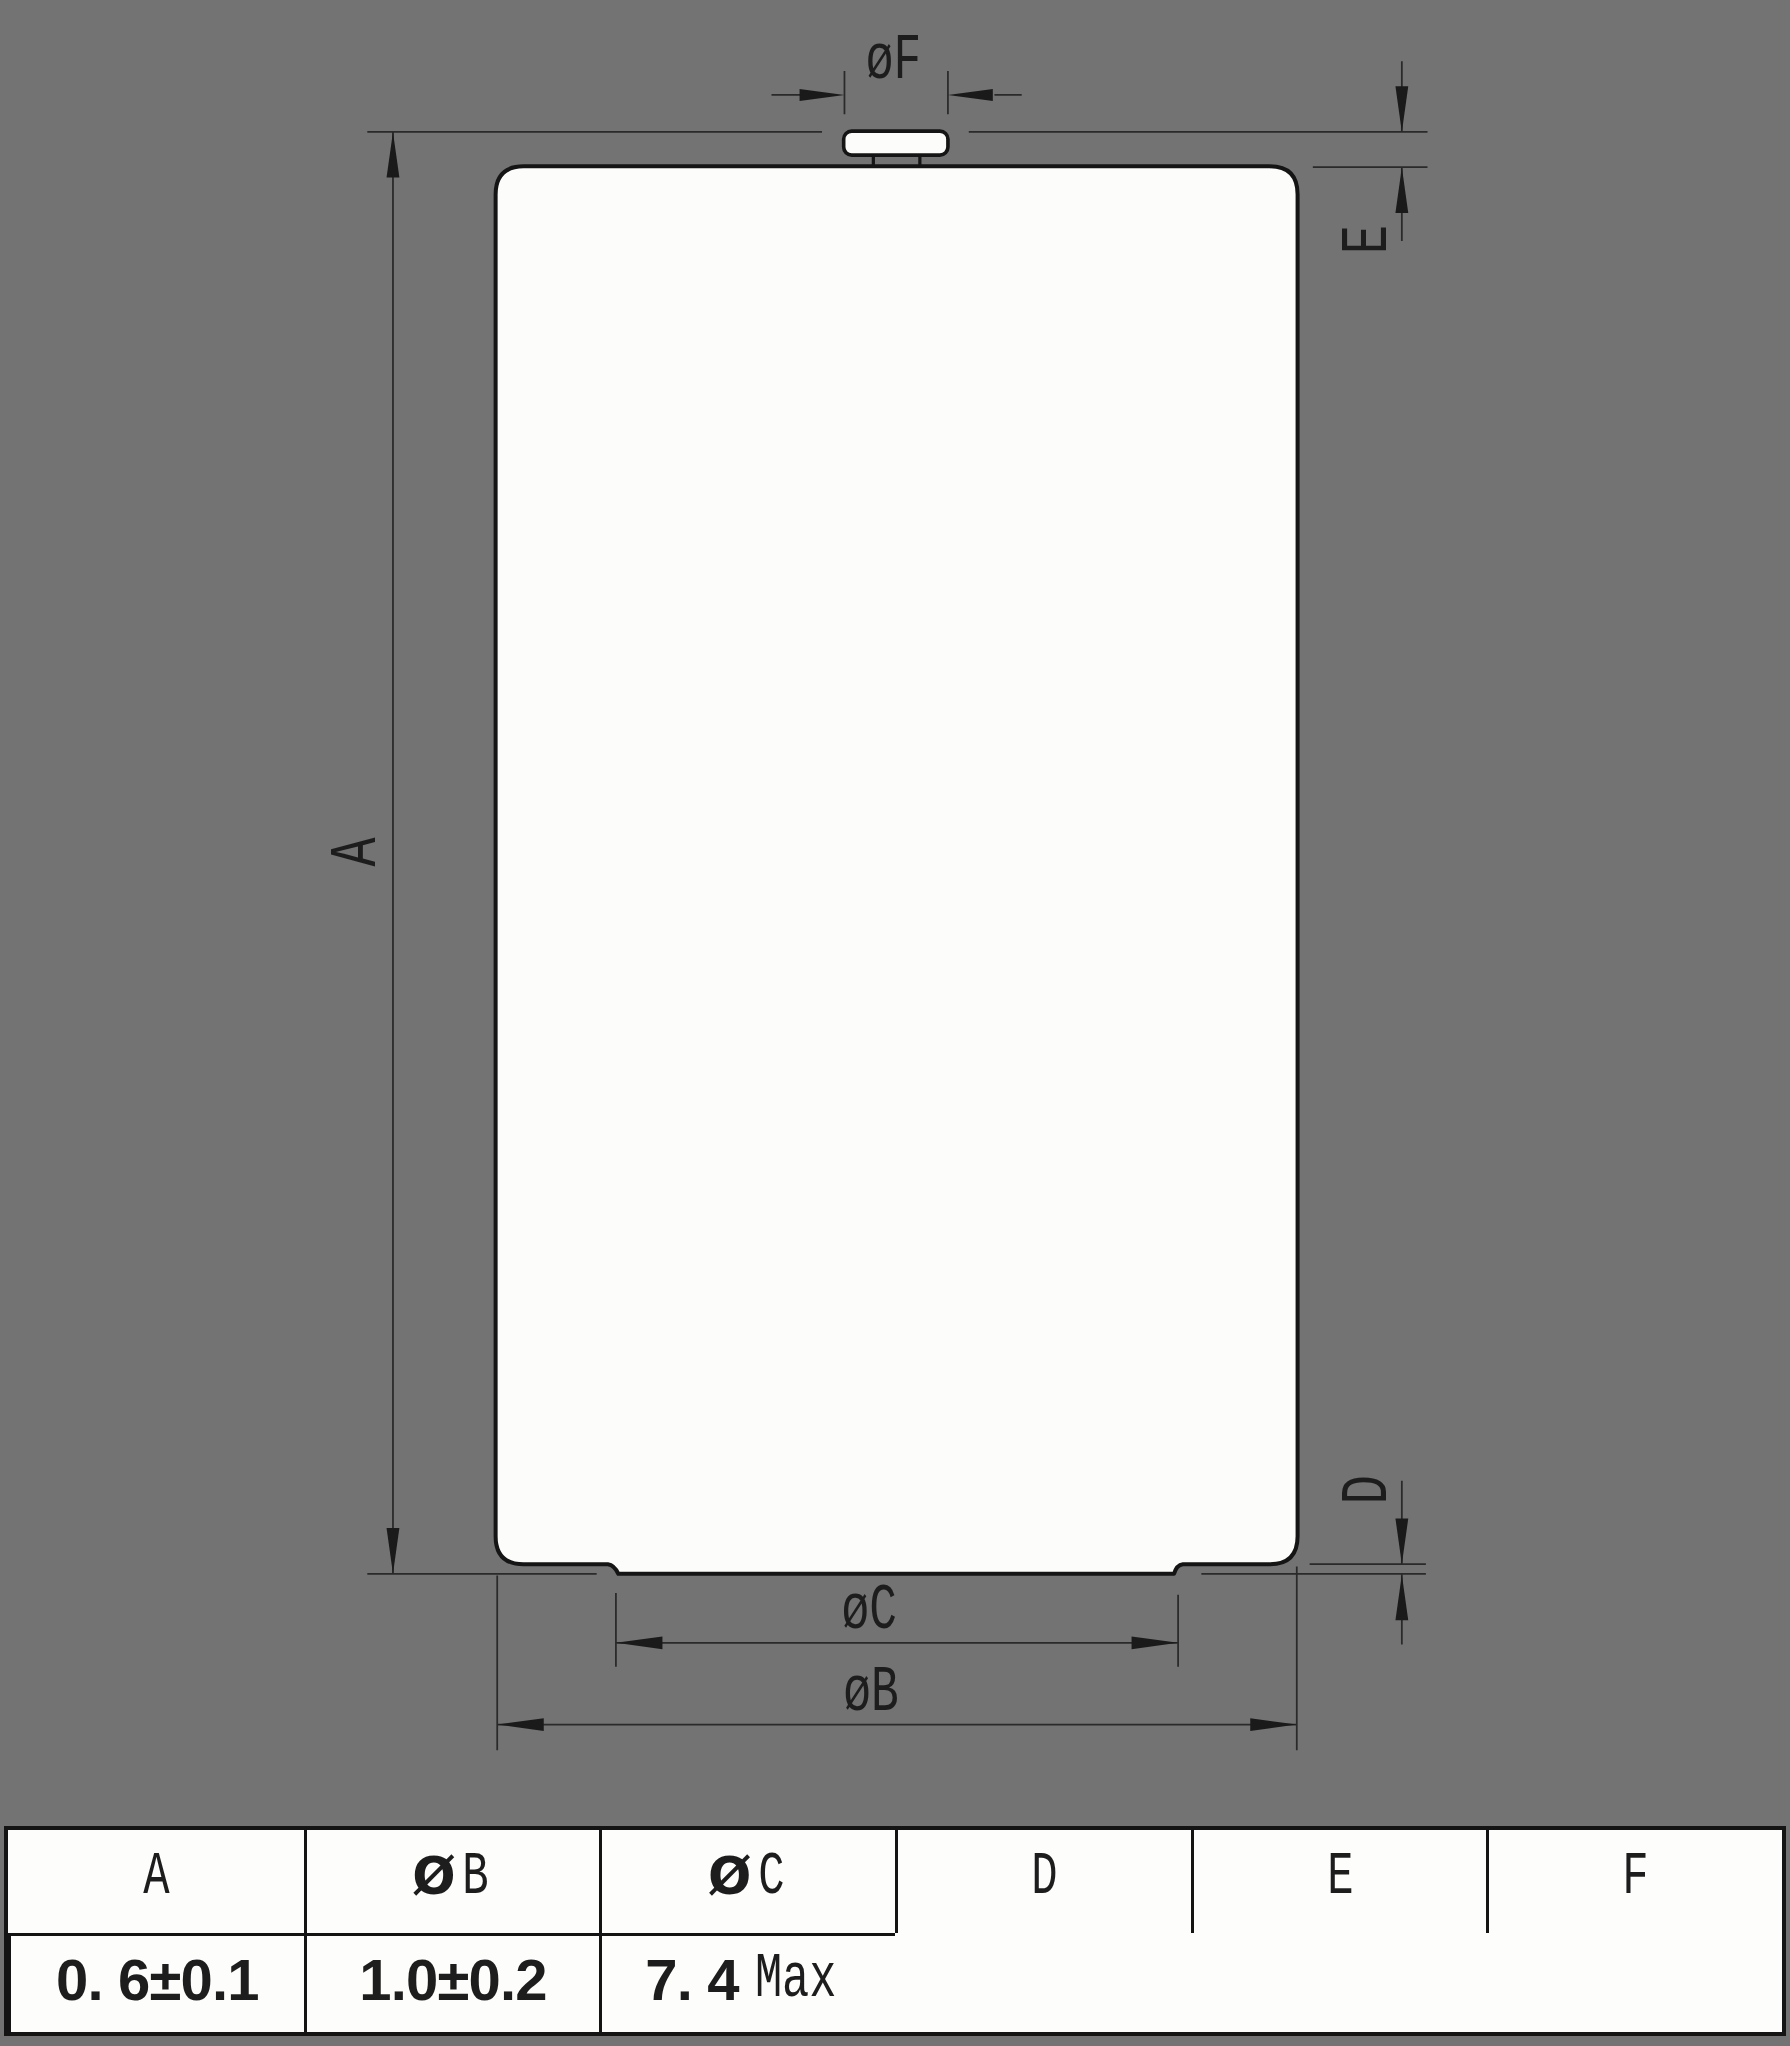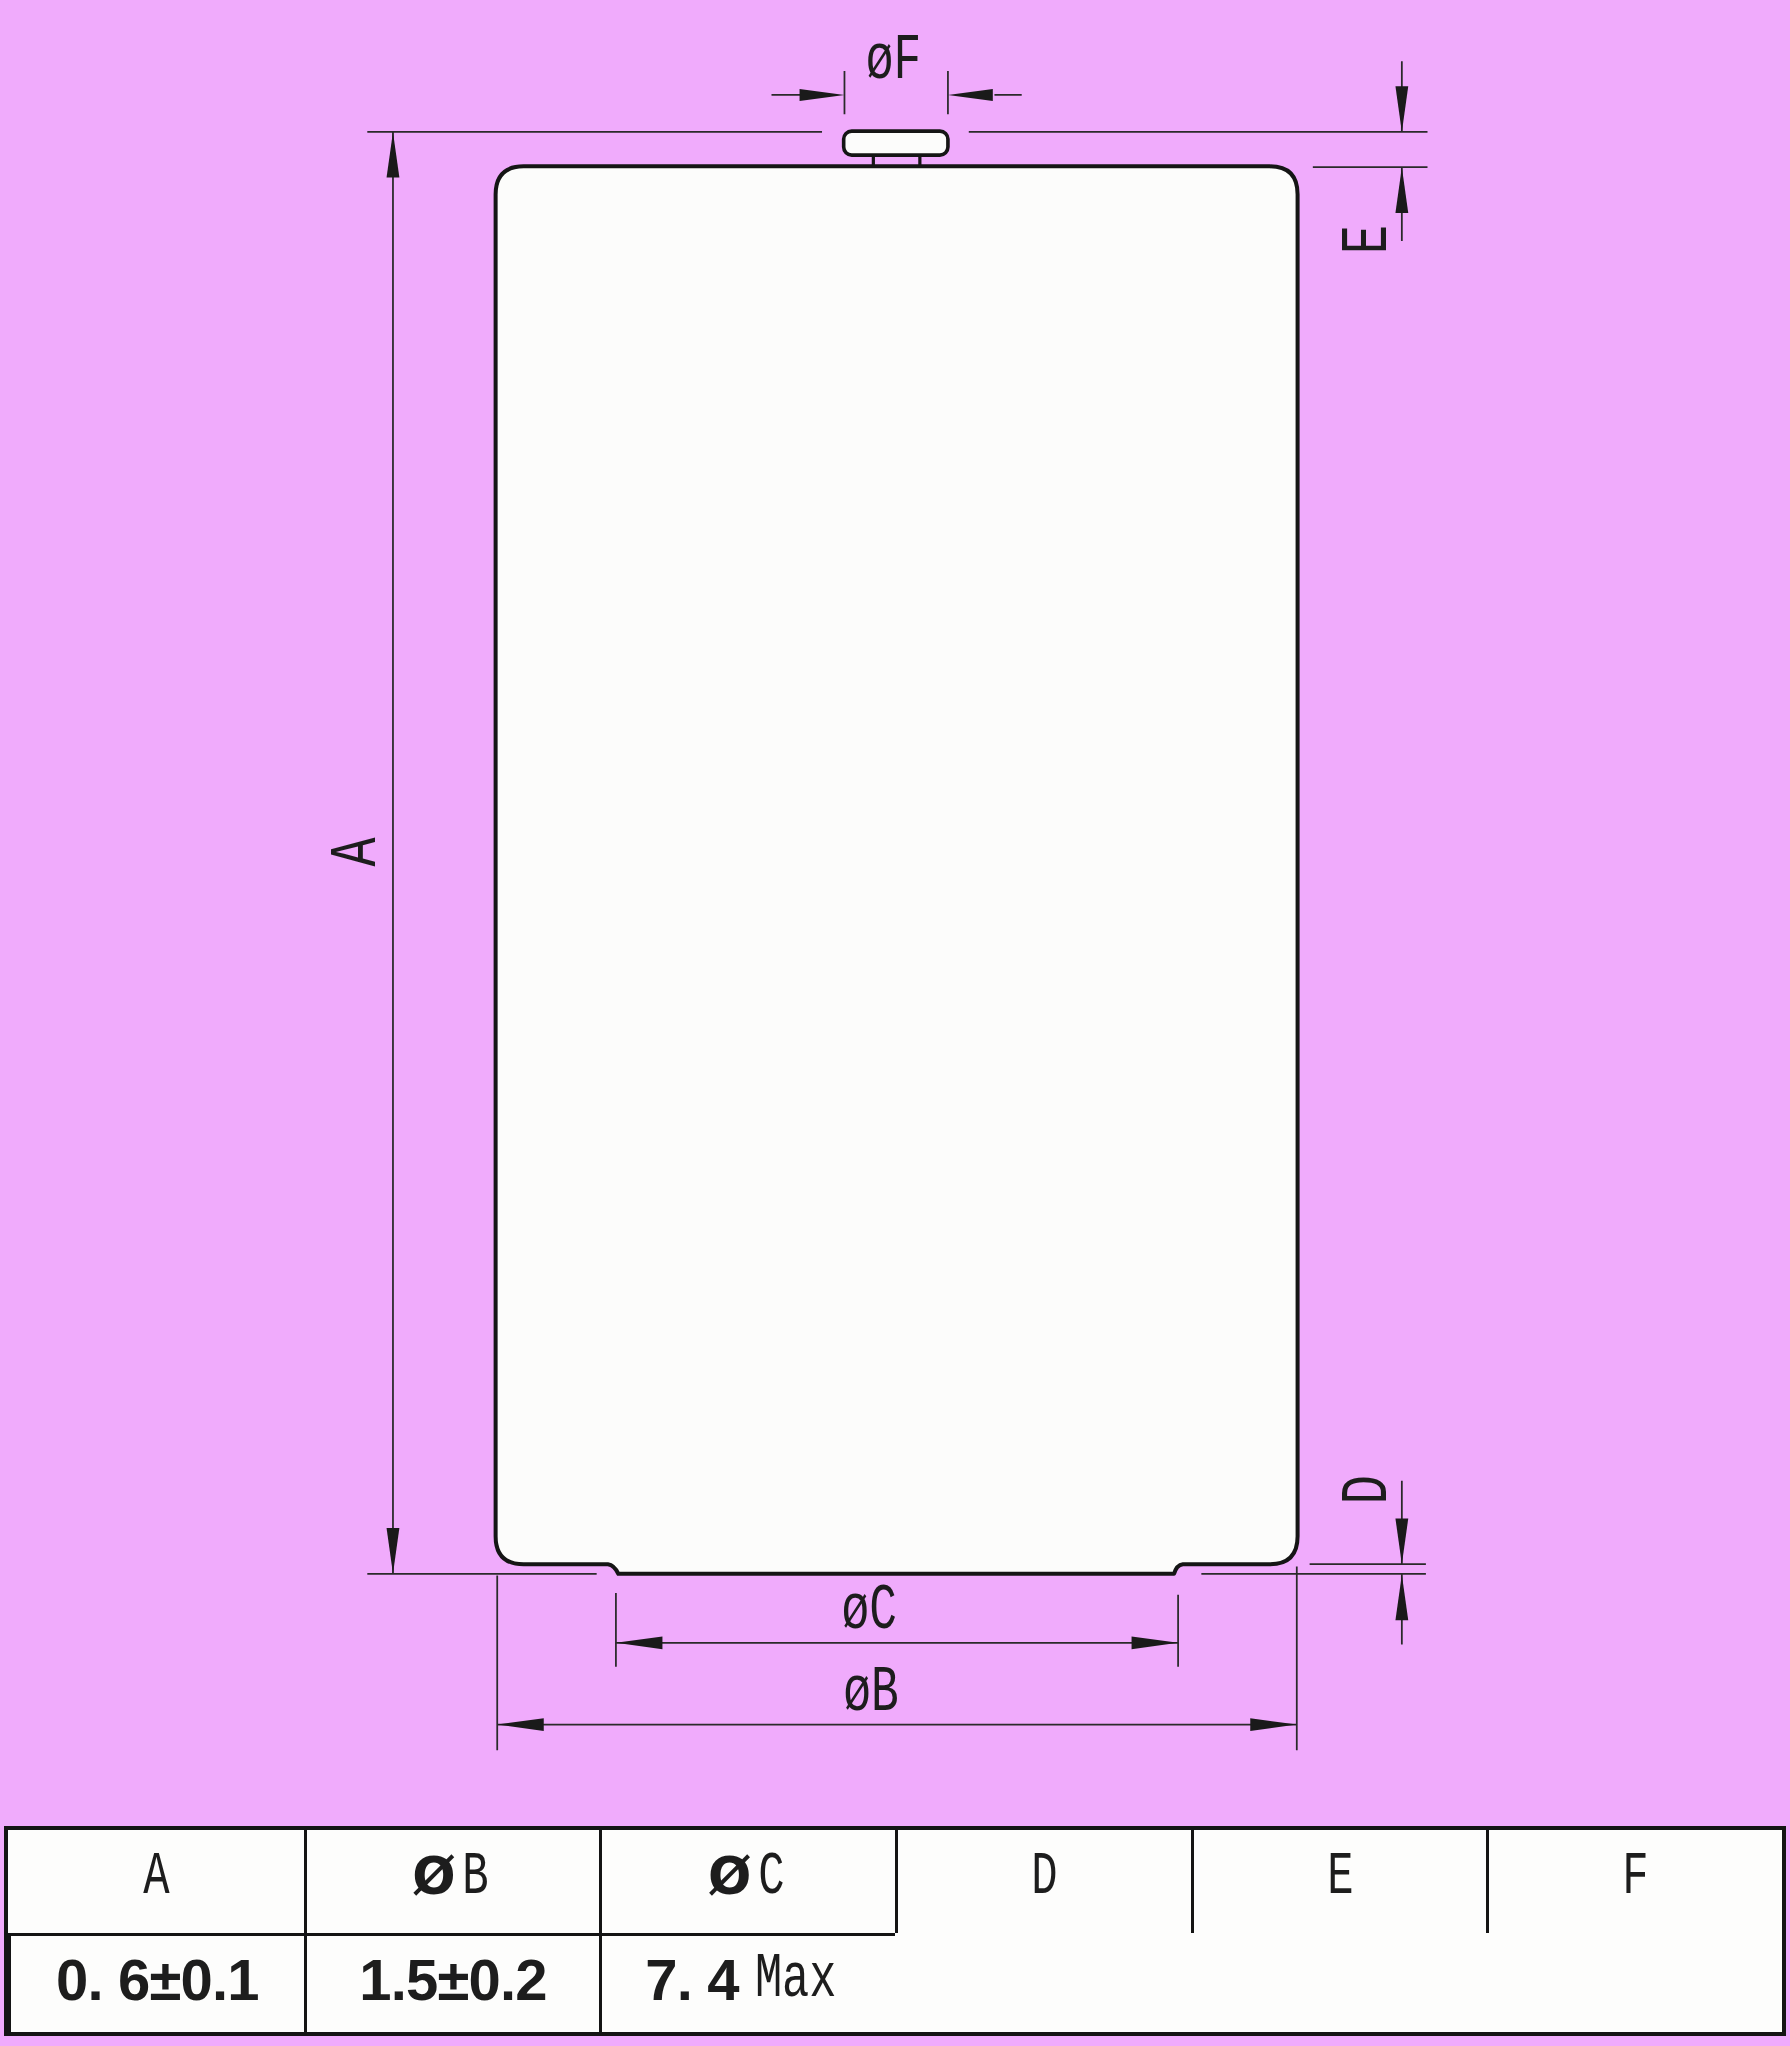--- a/index.html
+++ b/index.html
@@ -1,19 +1,19 @@
 <!DOCTYPE html>
 <html style="font-size:13px"><head>
 <meta charset="utf-8">
 <style>
   html,body{margin:0;padding:0;background:#e9e9e9;}
   .canvas{
     position:relative;
     width:1790px;height:2046px;
-    background:#f0abfc;
+    background:#737373;
     overflow:hidden;
     font-family:"Liberation Mono",monospace;
     text-decoration:underline;
   }
   svg.drawing{position:absolute;left:0;top:0;}
   
   .outline{fill:#fcfcfb;stroke:#151515;stroke-width:5;stroke-linejoin:round;}
   .button-cap{fill:#fcfcfb;stroke:#151515;stroke-width:4.5;}
   .neck{stroke:#151515;stroke-width:4;}
   .dim{stroke:#2a2a2a;stroke-width:2.2;fill:none;}
@@ -117,21 +117,21 @@
       <span class="cadx hl">E</span>
     </div>
     <div class="cell r0">
       <span class="cadx hl">F</span>
     </div>
 
     <div class="cell">
       <span class="vs">0. 6±0.1</span>
     </div>
     <div class="cell">
-      <span class="vs">1.5±0.2</span>
+      <span class="vs">1.0±0.2</span>
     </div>
     <div class="cell">
       <span class="vs">7. 4</span>
       <span class="cadx vm">Max</span>
     </div>
   </div>
 
 </div>
 
 

